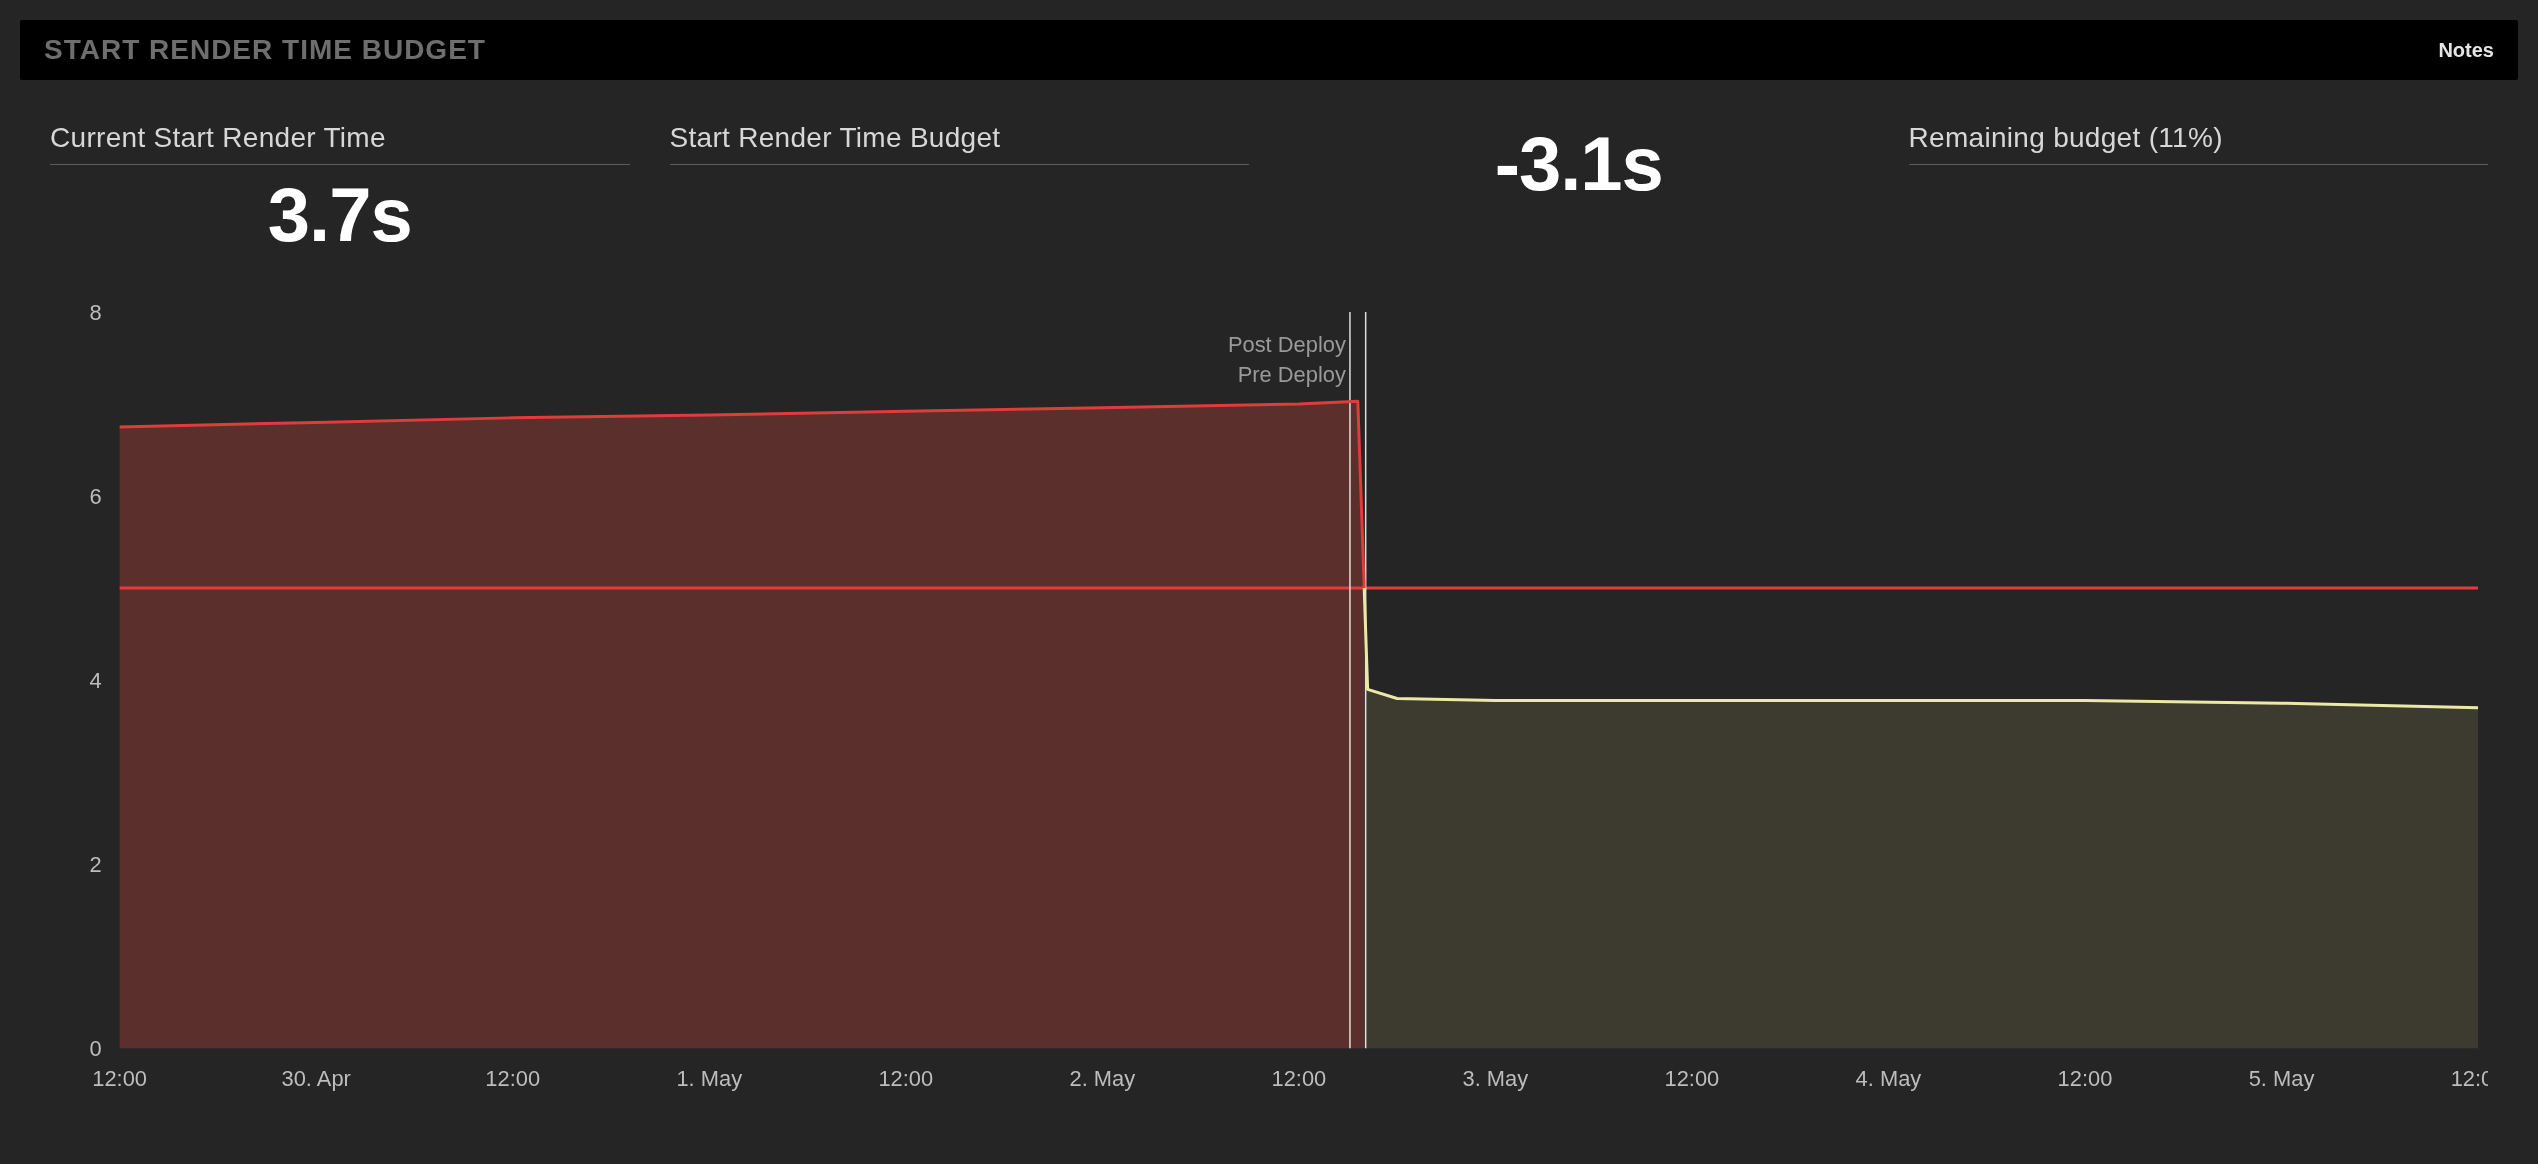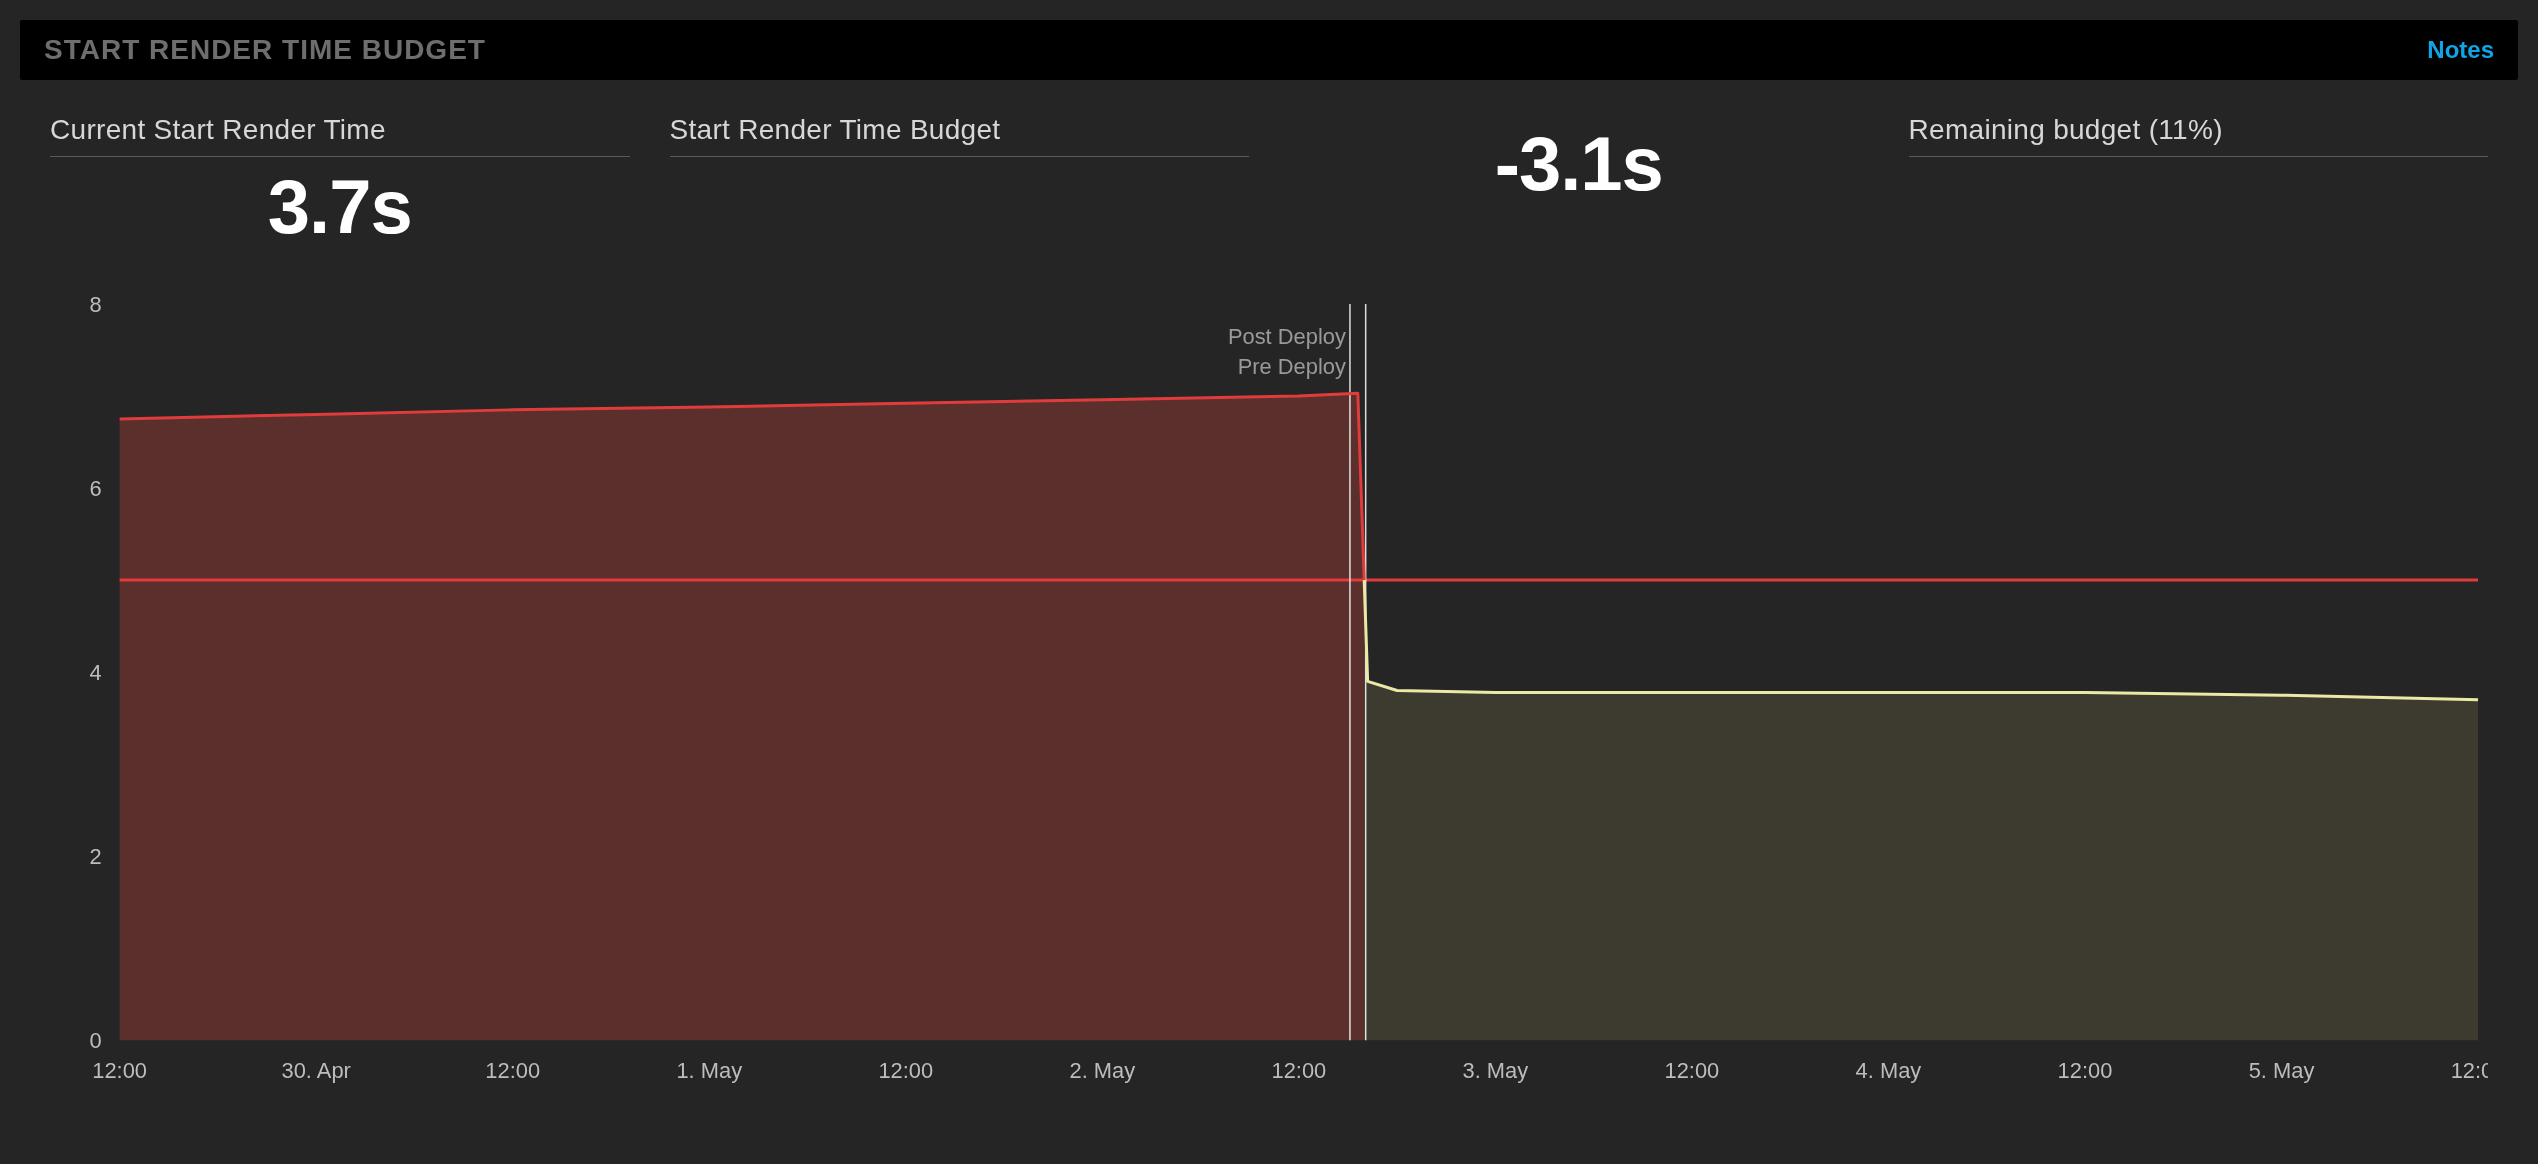--- a/index.html
+++ b/index.html
@@ -27,40 +27,41 @@
     padding: 14px 24px;
     border-radius: 2px;
   }
   .header-title {
     font-size: 28px;
     font-weight: 800;
     letter-spacing: 1px;
     color: #6e6e6e;
   }
   .header-notes {
-    font-size: 24px;
+    font-size: 20px;
     font-weight: 700;
-    color: #0ea5e9;
+    color: #e5e5e5;
     cursor: pointer;
     margin-left: 36px;
   }
   
   .metrics {
     display: flex;
     gap: 40px;
     padding: 4px 30px 0 30px;
     margin-bottom: 44px;
   }
   .metric { flex: 1; }
   .metric-label {
     font-size: 28px;
     color: #d7d7d7;
     padding-bottom: 10px;
     border-bottom: 1px solid #5a5a5a;
     letter-spacing: .3px;
+    margin-top: 8px;
   }
   .metric-value {
     font-size: 76px;
     font-weight: 800;
     color: #fff;
     margin-top: 6px;
     letter-spacing: -1px;
     text-align: center;
   }
   

